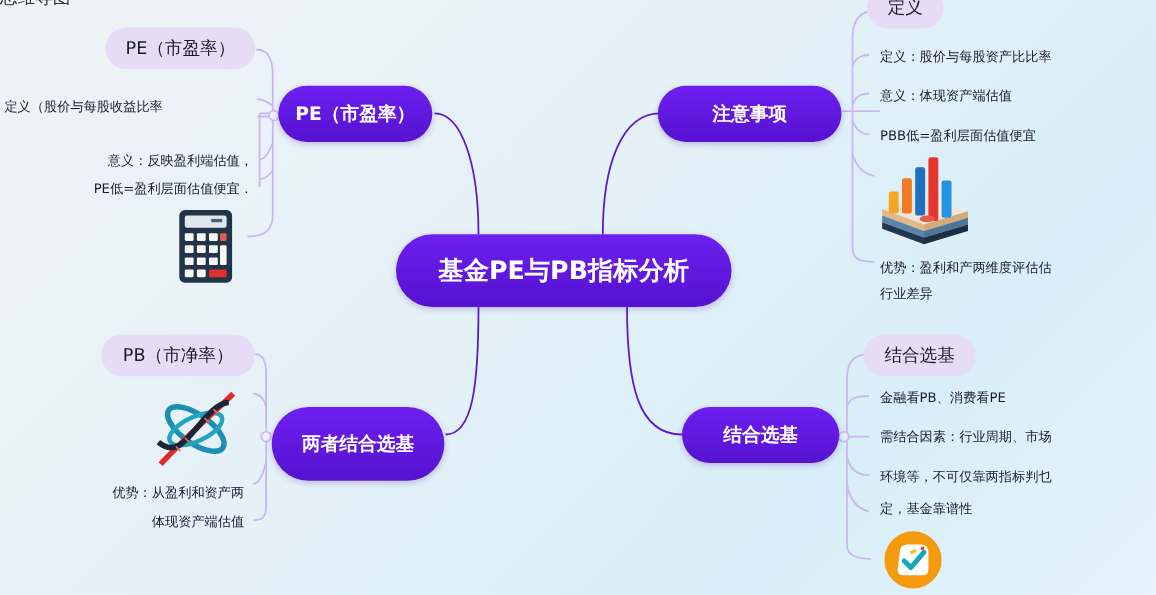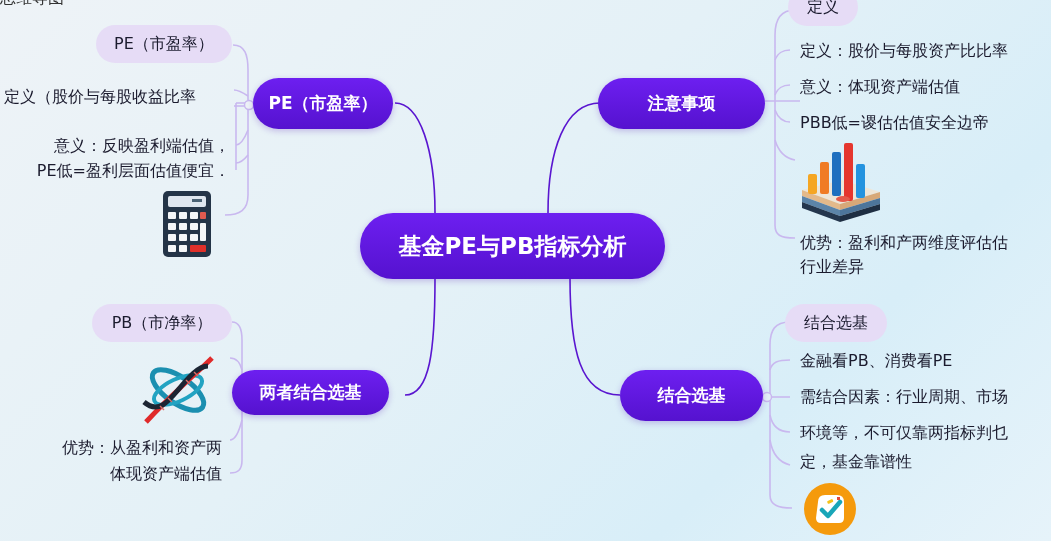--- a/index.html
+++ b/index.html
@@ -24,21 +24,21 @@
   }
   .center-node { font-size: 23px; text-align: center; }
   .branch-node { font-size: 17px; }
   .sub {
     background: #e6dcf6;
     color: #1b1b2e;
     font-size: 16px;
   }
   .txt {
     position: absolute;
-    font-size: 16px;
+    font-size: 12px;
     line-height: 22px;
     color: #1b1b2e;
     white-space: nowrap;
   }
   .right-align { text-align: right; }
   .ico { position: absolute; }
   .corner-title {
     position: absolute; left: 0; top: -12px;
     font-size: 16px; color: #333; overflow: hidden; height: 18px;
   }
@@ -130,42 +130,42 @@
 </div>
 
 <div class="pill main branch-node" style="left:598px; top:78px; width:167px; height:51px;align-items:center;">
   <span>注意事项</span>
 </div>
 <div class="pill sub" style="left:788px; top:-12px; width:70px; height:38px;">
   <span>定义</span>
 </div>
 <div class="txt" style="left:800px; top:40px;">定义：股价与每股资产比比率</div>
 <div class="txt" style="left:800px; top:76px;">意义：体现资产端估值</div>
-<div class="txt" style="left:800px; top:112px;">PBB低=谡估估值安全边帝</div>
+<div class="txt" style="left:800px; top:112px;">PBB低=盈利层面估值便宜</div>
 <div class="ico" style="left:800px; top:140px;">
   <svg width="82" height="84" viewBox="0 0 82 84">
     <polygon points="2,50 42,40 80,52 40,64" fill="#eee6d8"></polygon>
     <polygon points="2,50 40,64 40,70 2,56" fill="#e3b98a"></polygon>
     <polygon points="40,64 80,52 80,58 40,70" fill="#d7a878"></polygon>
     <polygon points="2,56 40,70 40,76 2,62" fill="#5c84a8"></polygon>
     <polygon points="40,70 80,58 80,64 40,76" fill="#4d759a"></polygon>
     <polygon points="2,62 40,76 40,82 2,68" fill="#24364d"></polygon>
     <polygon points="40,76 80,64 80,70 40,82" fill="#1e2e42"></polygon>
     <rect x="8" y="34" width="9" height="20" rx="2" fill="#f5a623"></rect>
     <rect x="20" y="22" width="9" height="32" rx="2" fill="#f07b24"></rect>
     <rect x="32" y="12" width="9" height="44" rx="2" fill="#1e6fbf"></rect>
     <rect x="44" y="3" width="9" height="58" rx="2" fill="#e5362e"></rect>
     <rect x="56" y="24" width="9" height="34" rx="2" fill="#2493df"></rect>
     <ellipse cx="43" cy="59" rx="7" ry="3" fill="#e55a4a"></ellipse>
   </svg>
 </div>
 <div class="txt" style="left:800px; top:232px;">优势：盈利和产两维度评估估</div>
 <div class="txt" style="left:800px; top:256px;">行业差异</div>
 
-<div class="pill main branch-node" style="left:232px; top:370px; width:157px; height:45px;">
+<div class="pill main branch-node" style="left:247px; top:370px; width:157px; height:67px;">
   <span>两者结合选基</span>
 </div>
 <div class="pill sub" style="left:92px; top:304px; width:140px; height:38px;">
   <span>PB（市净率）</span>
 </div>
 <div class="ico" style="left:140px; top:352px;">
   <svg width="80" height="76" viewBox="0 0 80 76">
     <ellipse cx="38" cy="38" rx="30" ry="13" transform="rotate(35 38 38)" fill="none" stroke="#1b8fb0" stroke-width="5"></ellipse>
     <ellipse cx="38" cy="38" rx="26" ry="11" transform="rotate(-25 38 38)" fill="none" stroke="#22a3c2" stroke-width="4"></ellipse>
     <path d="M 6 70 C 20 55, 25 50, 38 38 C 50 26, 60 18, 72 6" stroke="#e02a2a" stroke-width="5" fill="none"></path>

